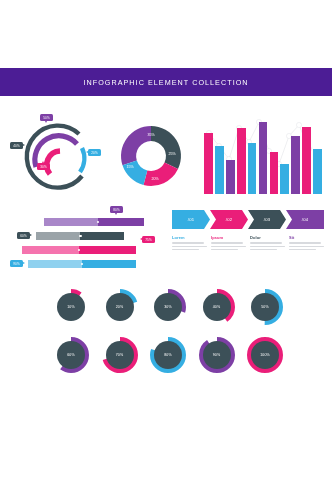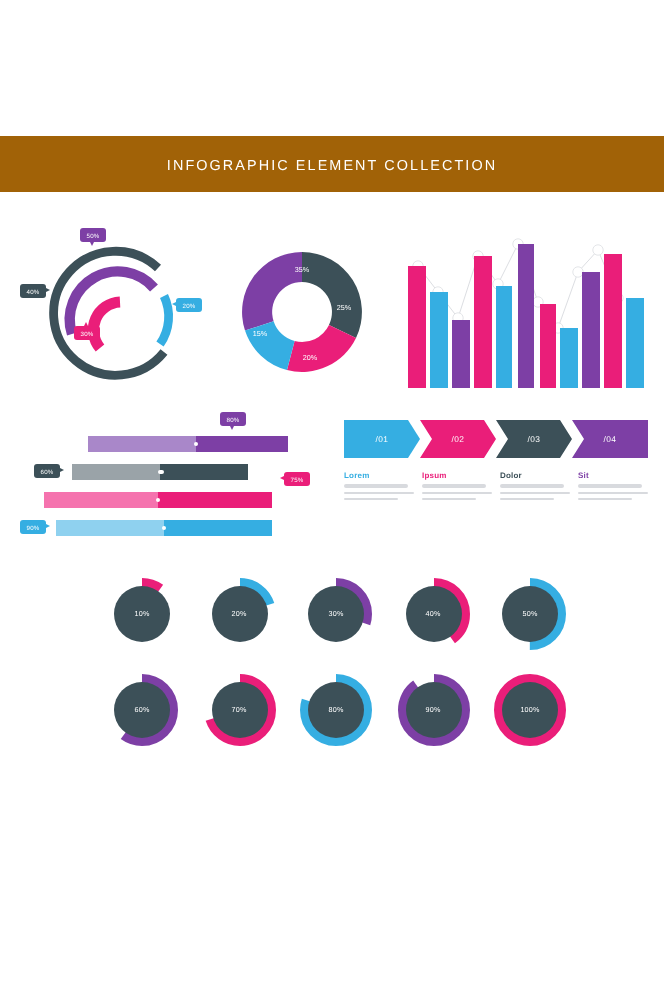--- a/index.html
+++ b/index.html
@@ -6,21 +6,21 @@
   body{
     width:332px;height:500px;background:#ffffff;
     font-family:"Liberation Sans",sans-serif;
     overflow:hidden;position:relative;
   }
   .stage{position:absolute;left:0;top:0;width:332px;height:500px;}
 
   
   .header-band{
     position:absolute;left:0;top:68px;width:332px;height:28px;
-    background:#a16207;display:flex;align-items:center;justify-content:center;
+    background:#4c1d95;display:flex;align-items:center;justify-content:center;
   }
   .header-title{
     color:#ffffff;font-size:7.2px;letter-spacing:1.05px;font-weight:400;
     white-space:nowrap;
   }
 
   
   .tag{
     position:absolute;border-radius:1.5px;color:#fff;
     font-size:3.1px;display:flex;align-items:center;justify-content:center;

